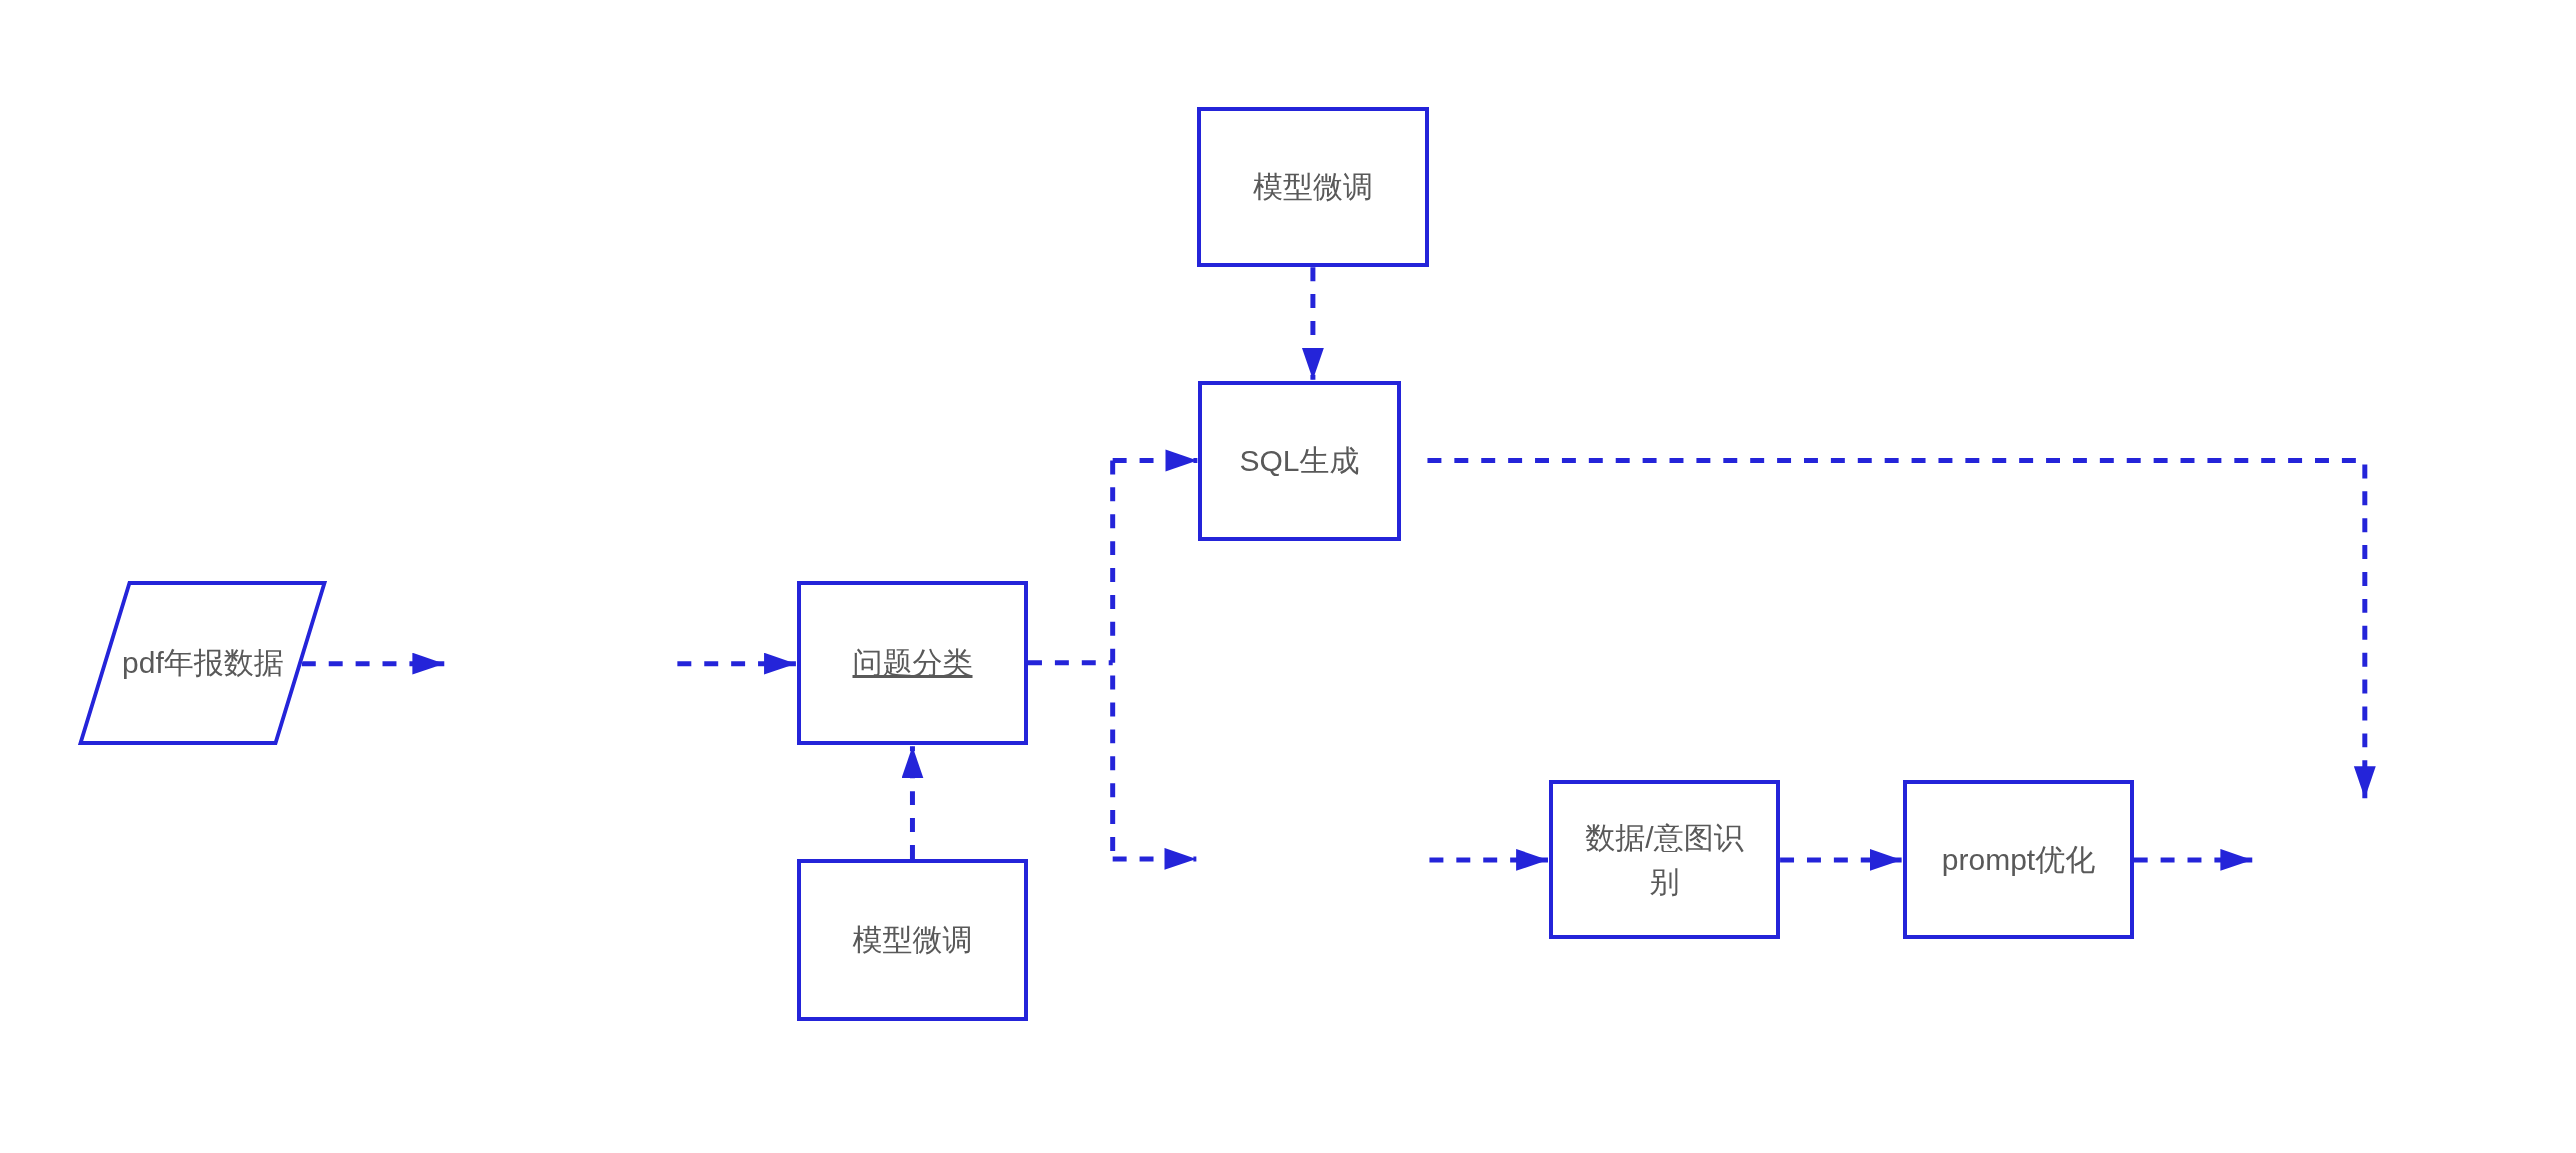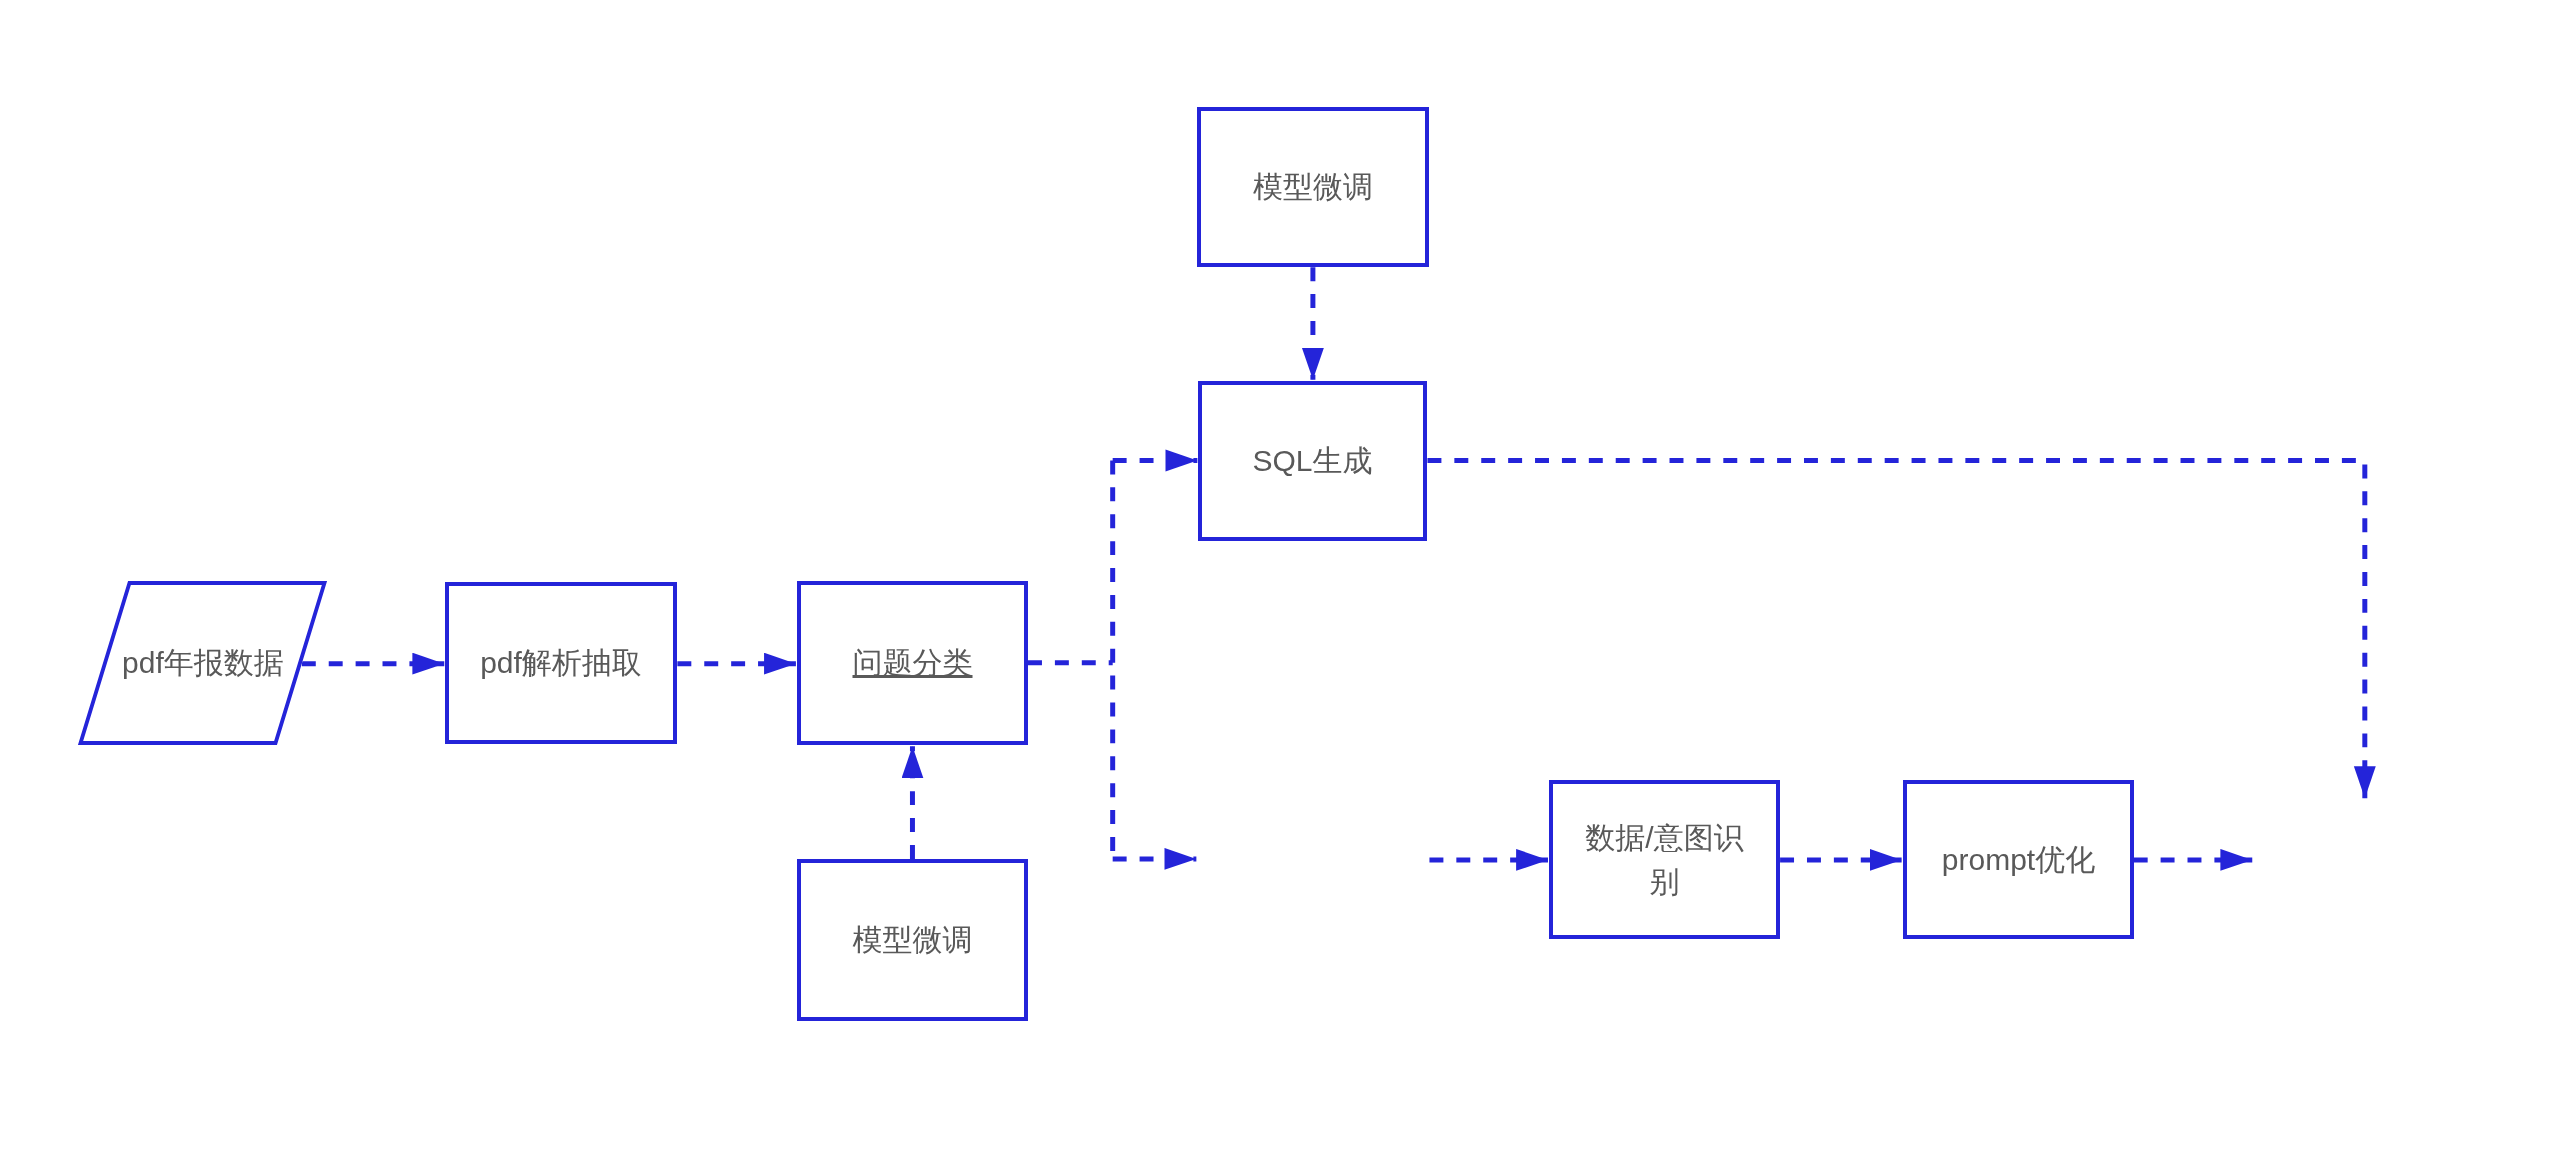--- a/index.html
+++ b/index.html
@@ -68,33 +68,30 @@
 
     <path class="edge" marker-end="url(#arrow)" d="M1435 863 L1554 863"></path>
     <path class="edge" marker-end="url(#arrow)" d="M1787 863 L1909 863"></path>
     <path class="edge" marker-end="url(#arrow)" d="M2142 863 L2261 863"></path>
   </svg>
 
   <div class="node parallelogram" style="left:103px;top:581px;width:199px;height:164px;">
     <span class="label">pdf年报数据</span>
   </div>
 
-  <div class="node" style="left:445px;top:582px;width:232px;height:162px;">
-    <span class="label">pdf解析抽取</span>
-  </div>
 
   <div class="node" style="left:797px;top:581px;width:231px;height:164px;text-decoration:underline;">
     <span class="label">问题分类</span>
   </div>
 
   <div class="node" style="left:1197px;top:107px;width:232px;height:160px;">
     <span class="label">模型微调</span>
   </div>
 
-  <div class="node" style="left:1198px;top:381px;width:229px;height:160px;">
+  <div class="node" style="left:1198px;top:381px;width:203px;height:160px;">
     <span class="label">SQL生成</span>
   </div>
 
   <div class="node" style="left:797px;top:859px;width:231px;height:162px;">
     <span class="label">模型微调</span>
   </div>
 
 
   <div class="node" style="left:1549px;top:780px;width:231px;height:159px;padding:0 26px;">
     <span class="label">数据/意图识别</span>

